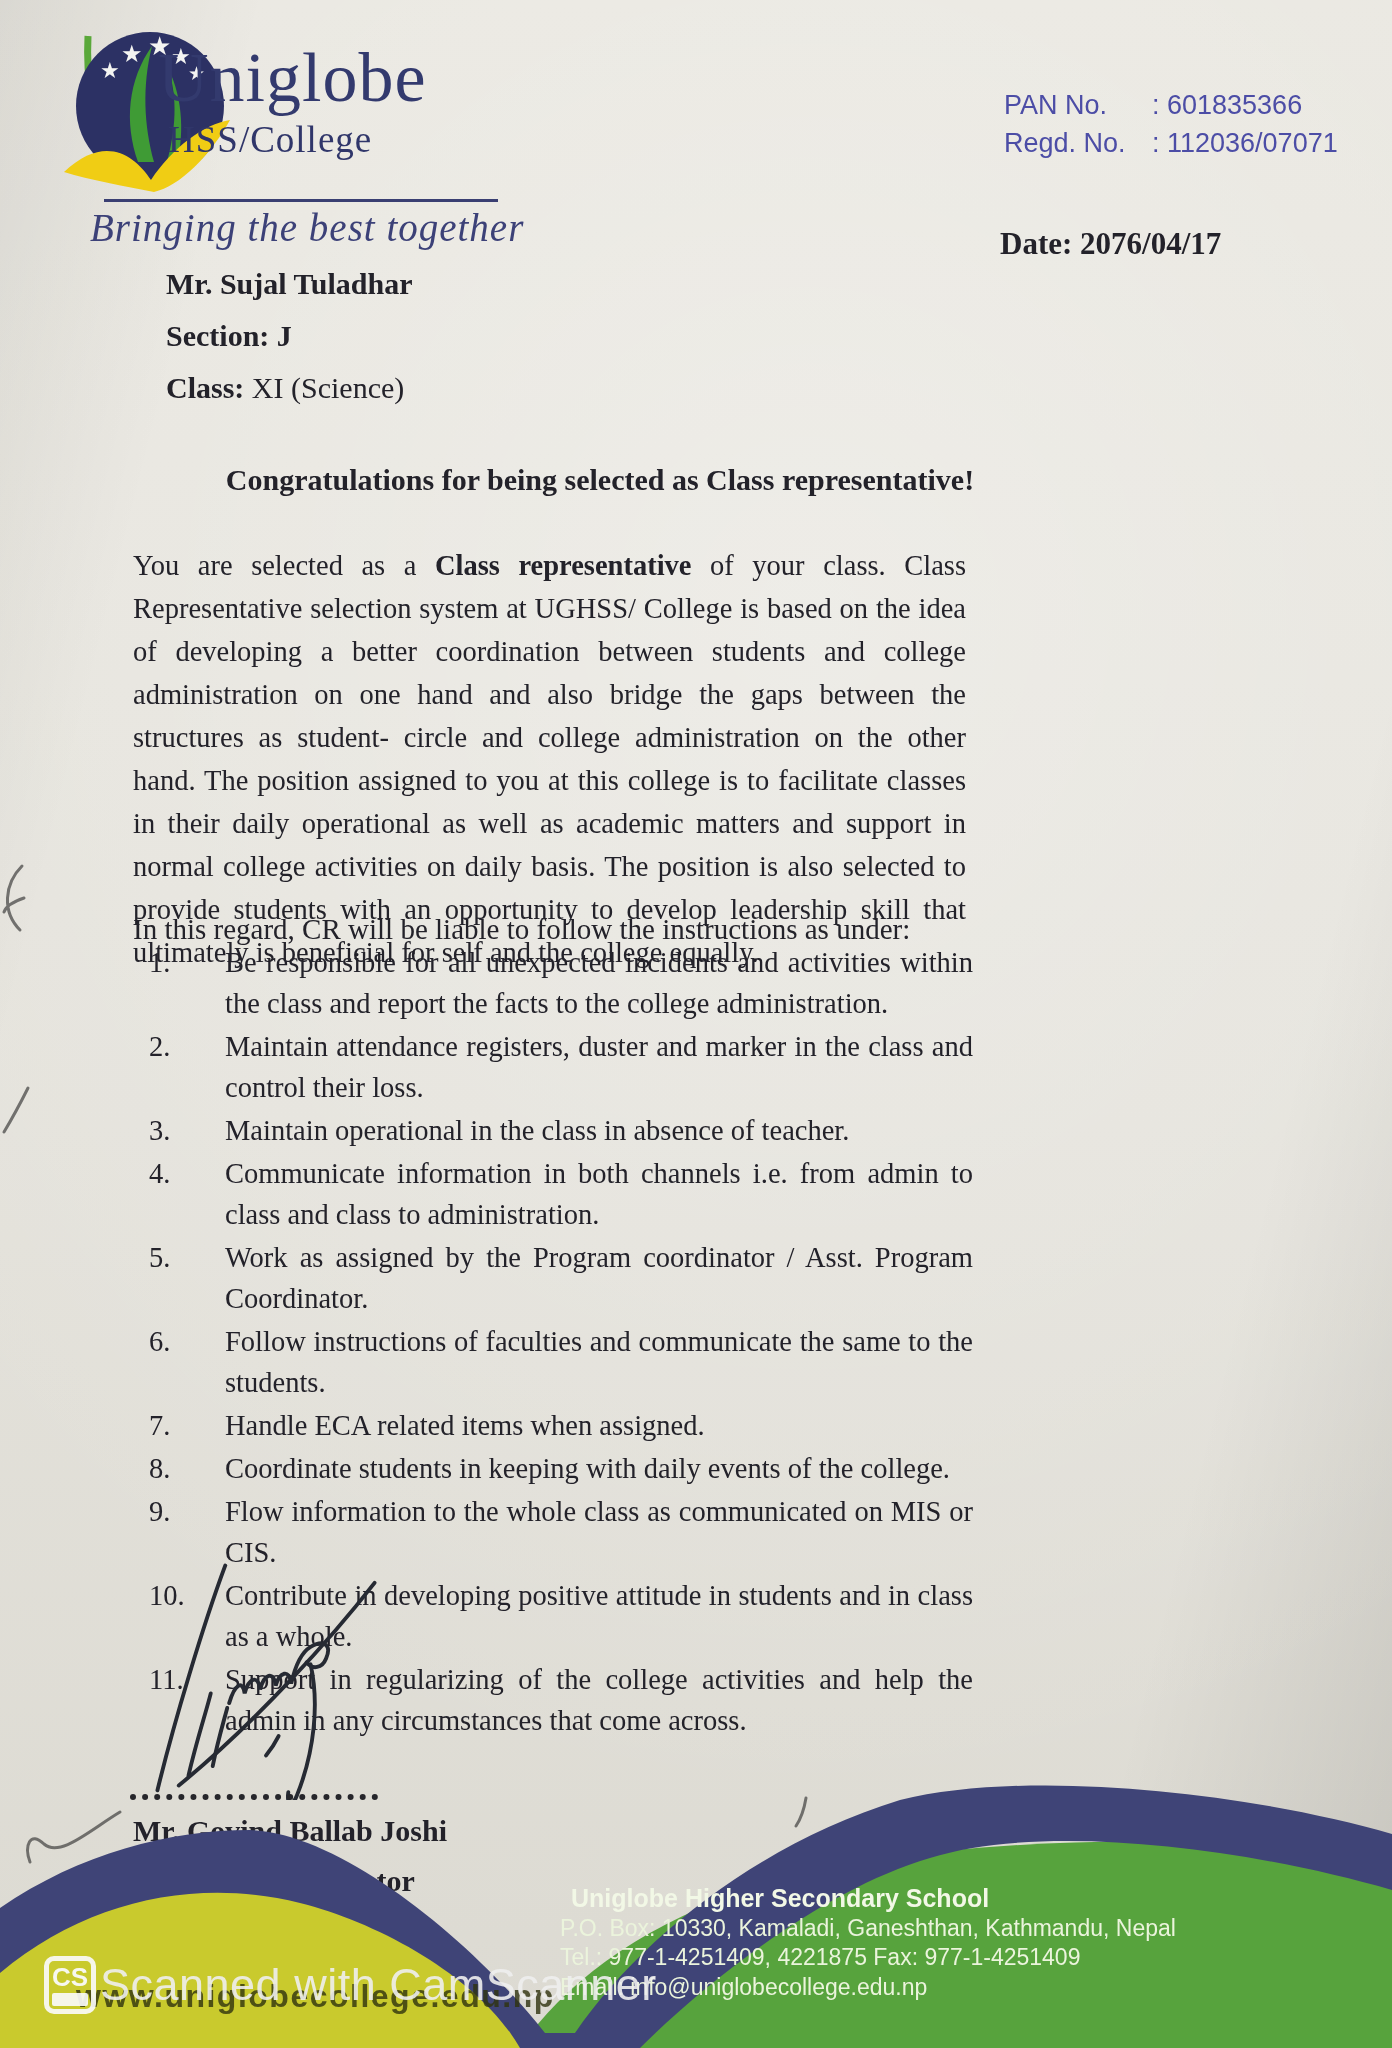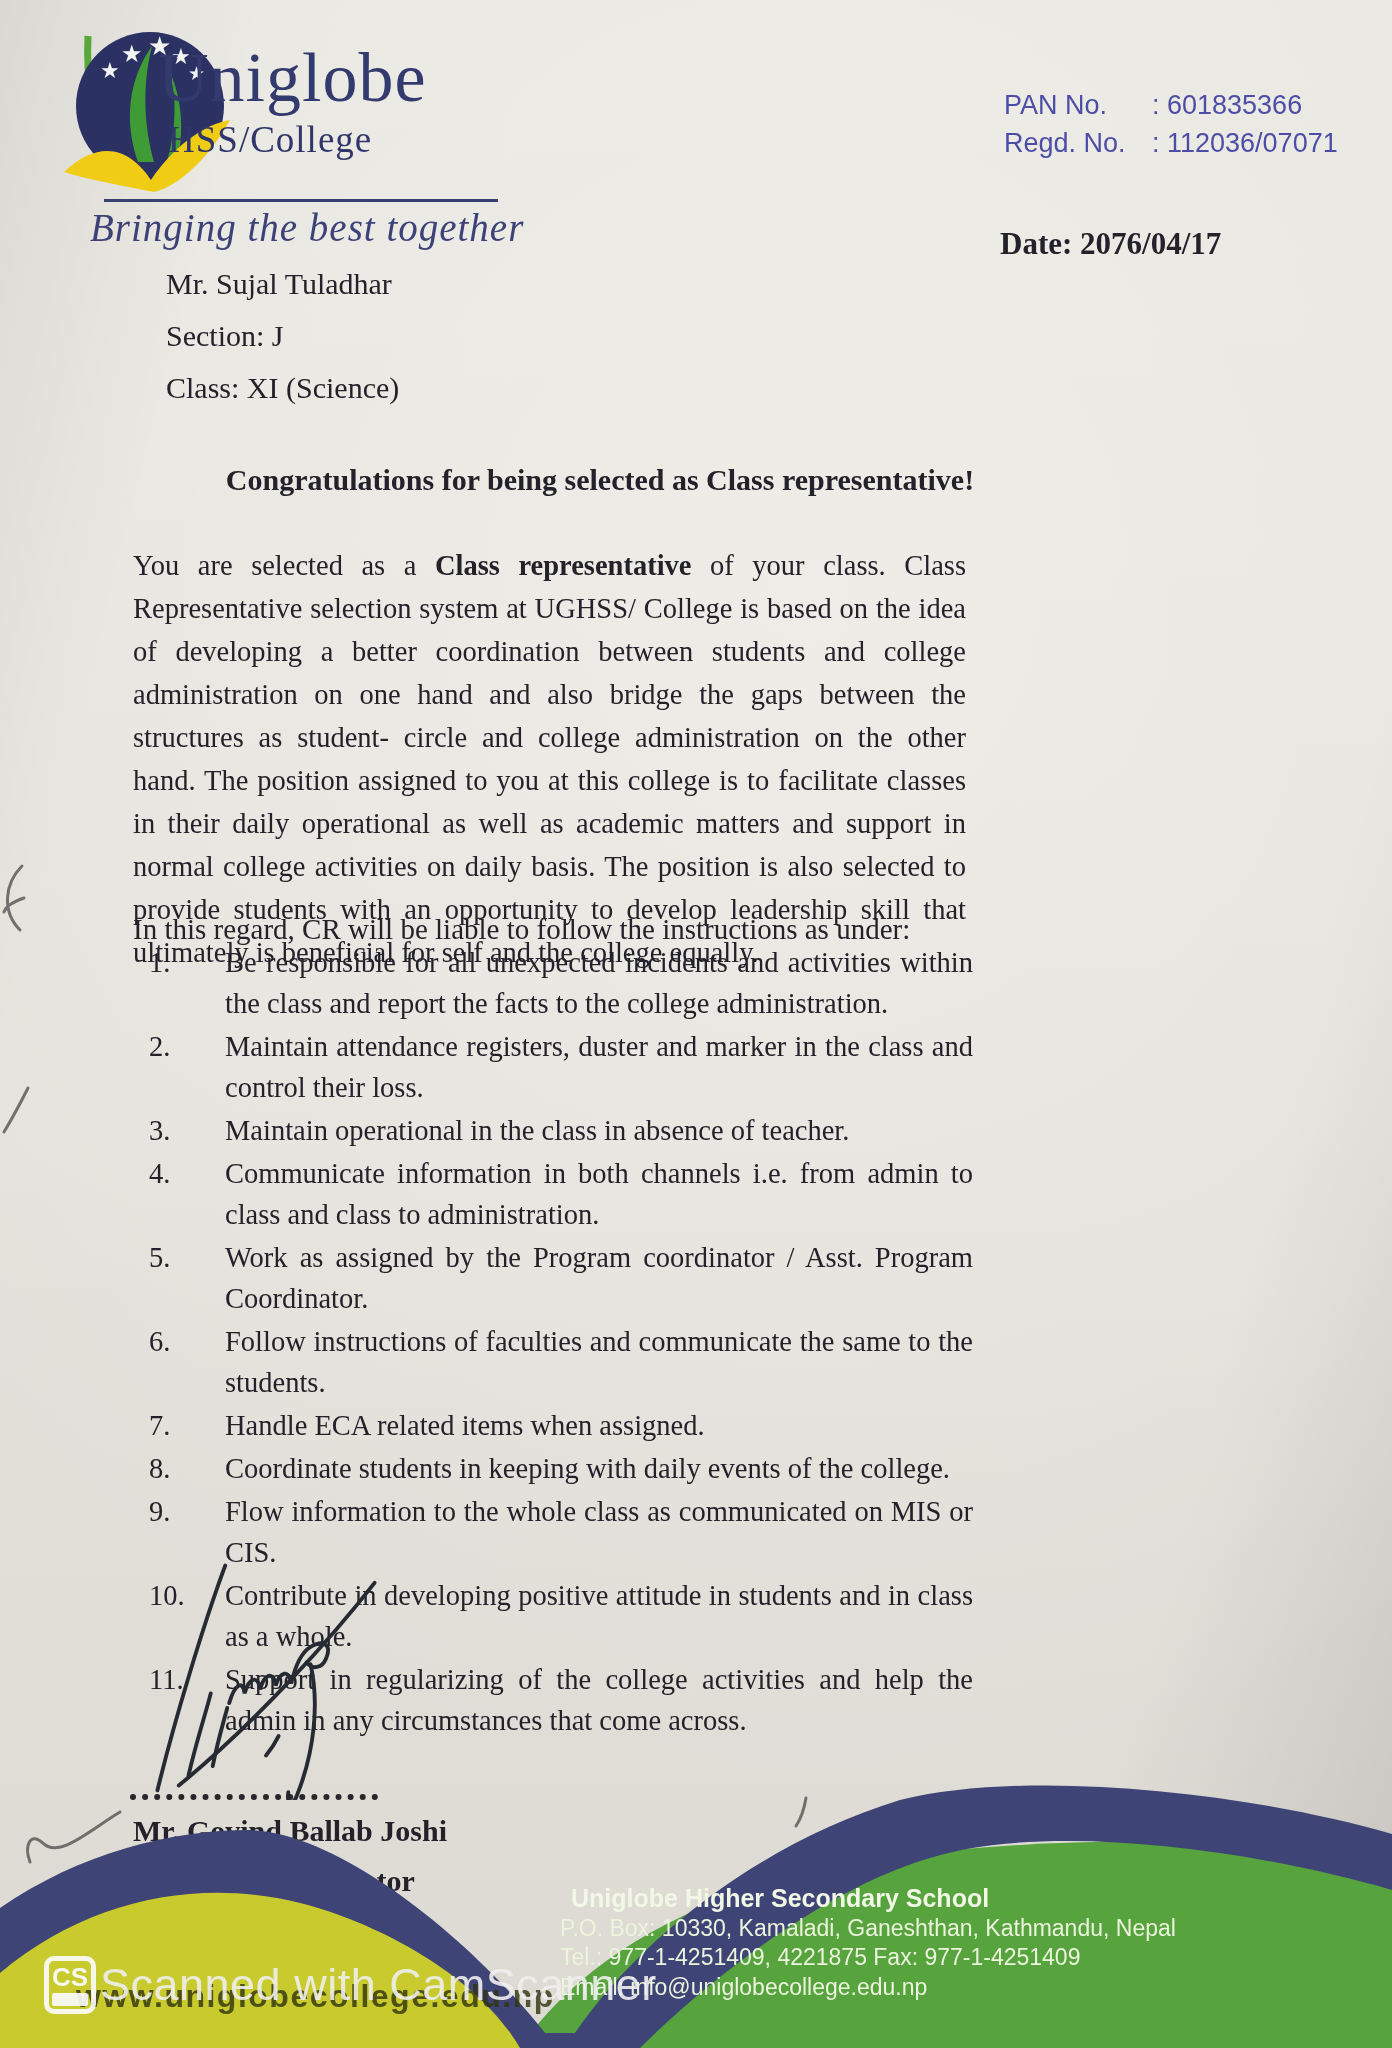--- a/index.html
+++ b/index.html
@@ -15,21 +15,21 @@
   
   .brand-word{font-size:70px;color:#333a6e;letter-spacing:1px;font-weight:500;}
   .brand-sub{font-size:37px;color:#30366a;letter-spacing:1px;}
   .head-rule{width:300px;height:3px;background:#3a3f72;}
   .tagline{font-size:39px;font-style:italic;color:#3c4178;letter-spacing:1px;font-family:"Liberation Serif",serif;}
   .panbox{font-family:"Liberation Sans",sans-serif;font-size:27px;color:#4c4da6;line-height:38px;}
   .panbox .lbl{display:inline-block;width:148px;}
   .dateline{font-size:31px;font-weight:bold;}
   
   .recip{font-size:30px;line-height:52px;}
-  .recip b{font-weight:normal;}
+  .recip b{font-weight:bold;}
   
   .subject{width:960px;text-align:center;font-size:30px;font-weight:bold;}
   
   .bodytext{width:833px;font-size:28.5px;line-height:43px;text-align:justify;}
   .listhead{font-size:29px;font-weight:normal;margin-top:20px;}
   .ilist{width:840px;}
   .li{display:grid;grid-template-columns:92px 1fr;margin-bottom:2px;}
   .li-num{font-size:28.5px;line-height:41px;padding-left:16px;}
   .li-text{font-size:28.5px;line-height:41px;text-align:justify;}
   

